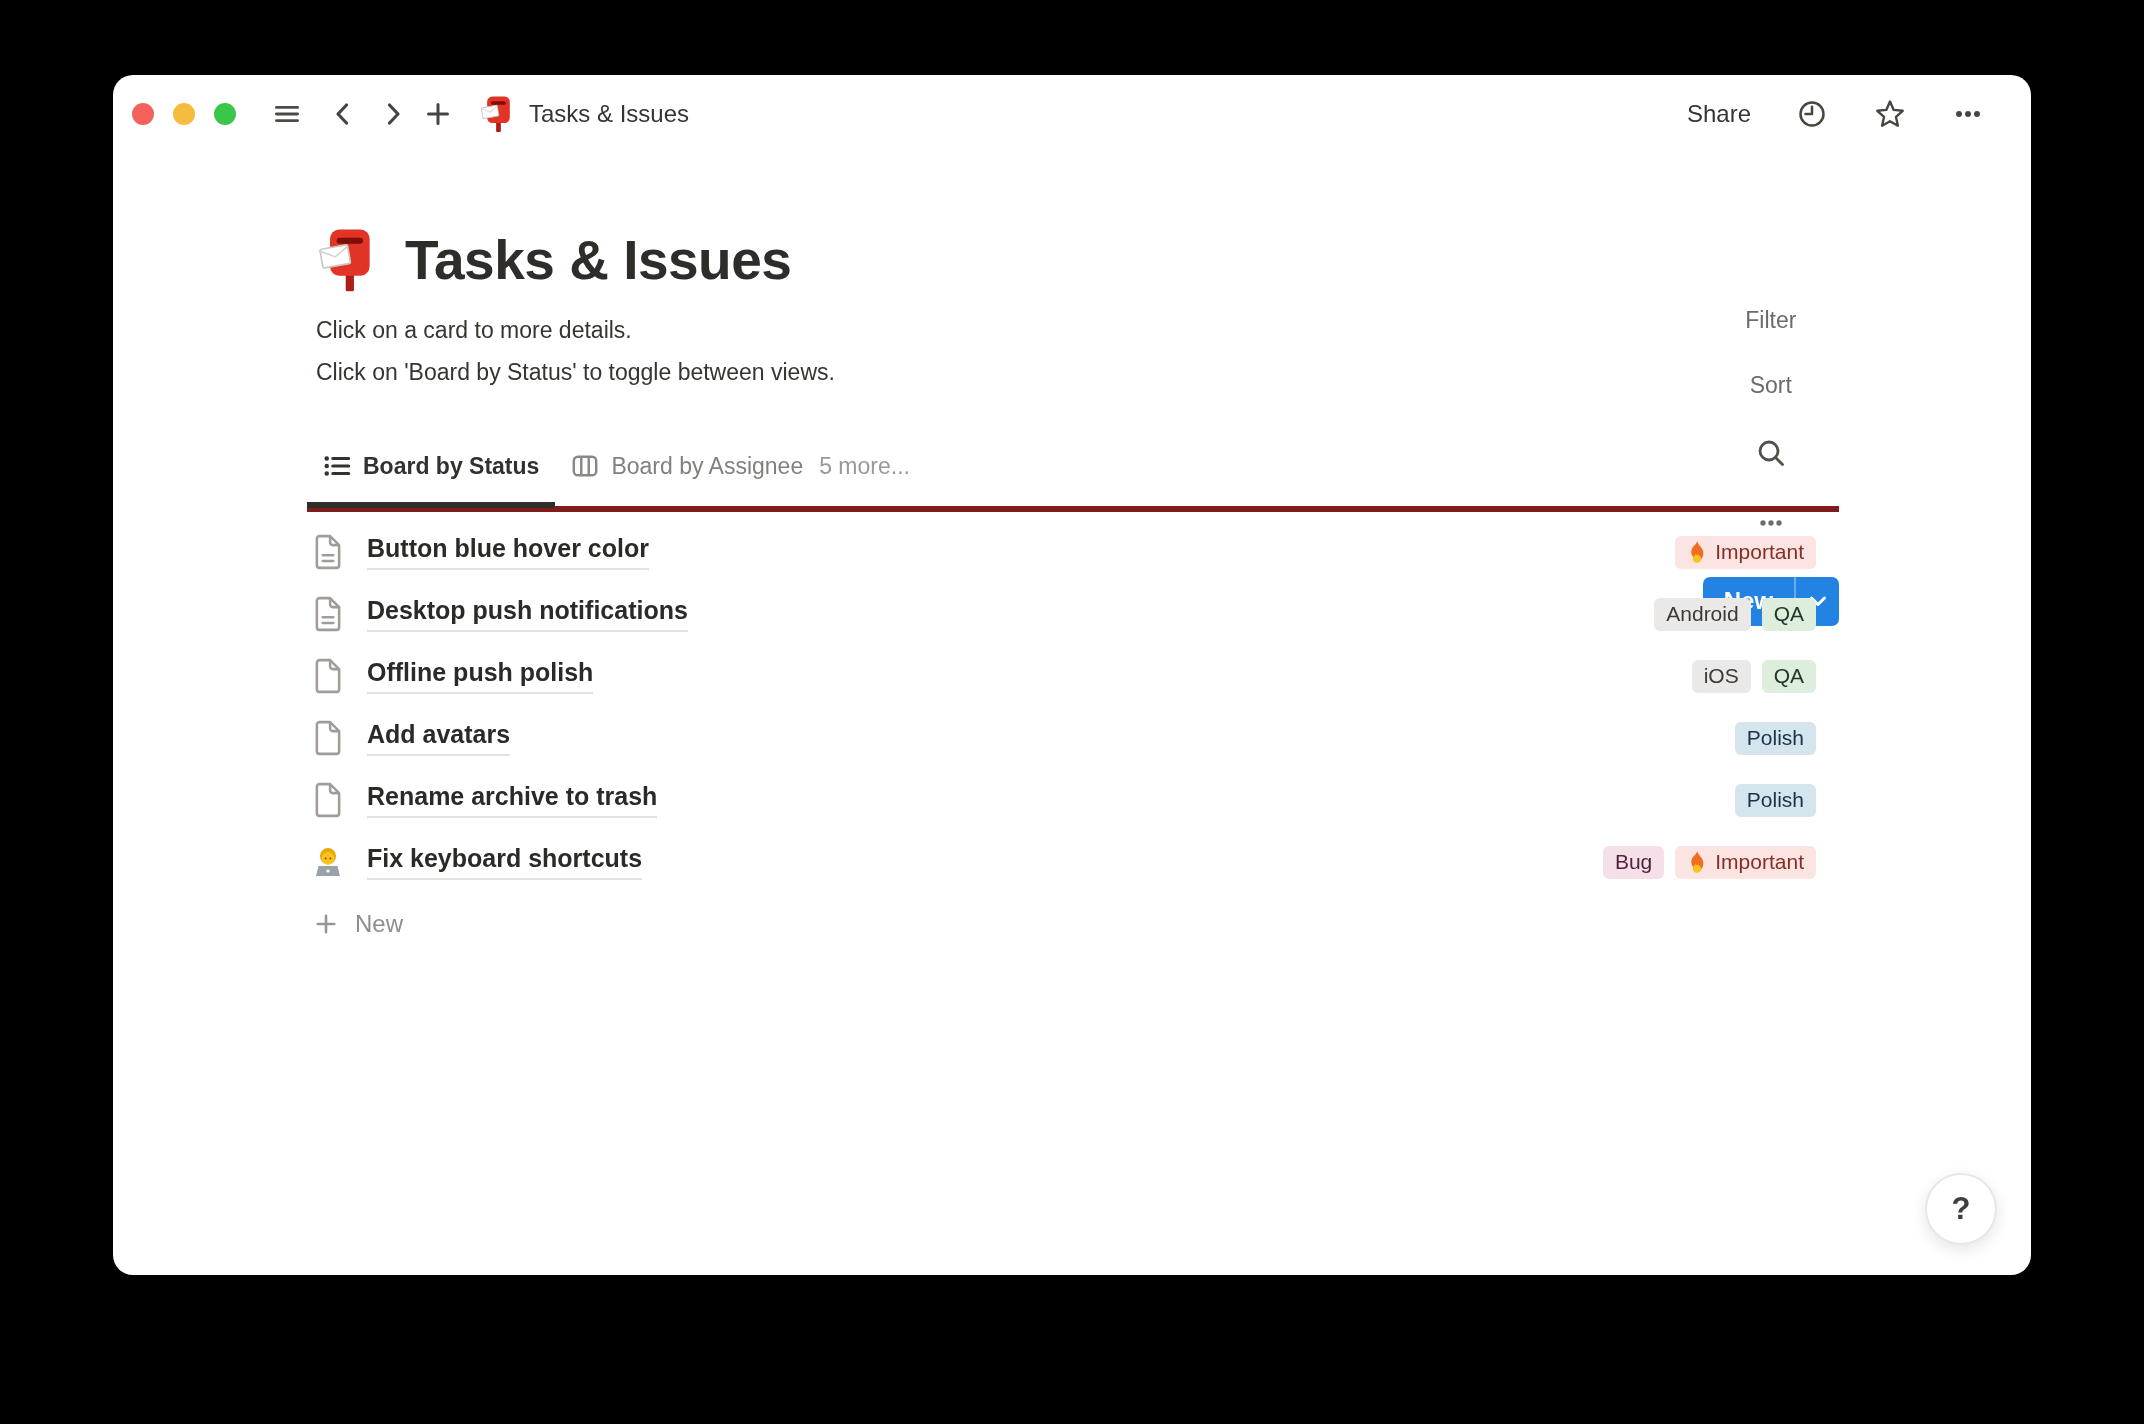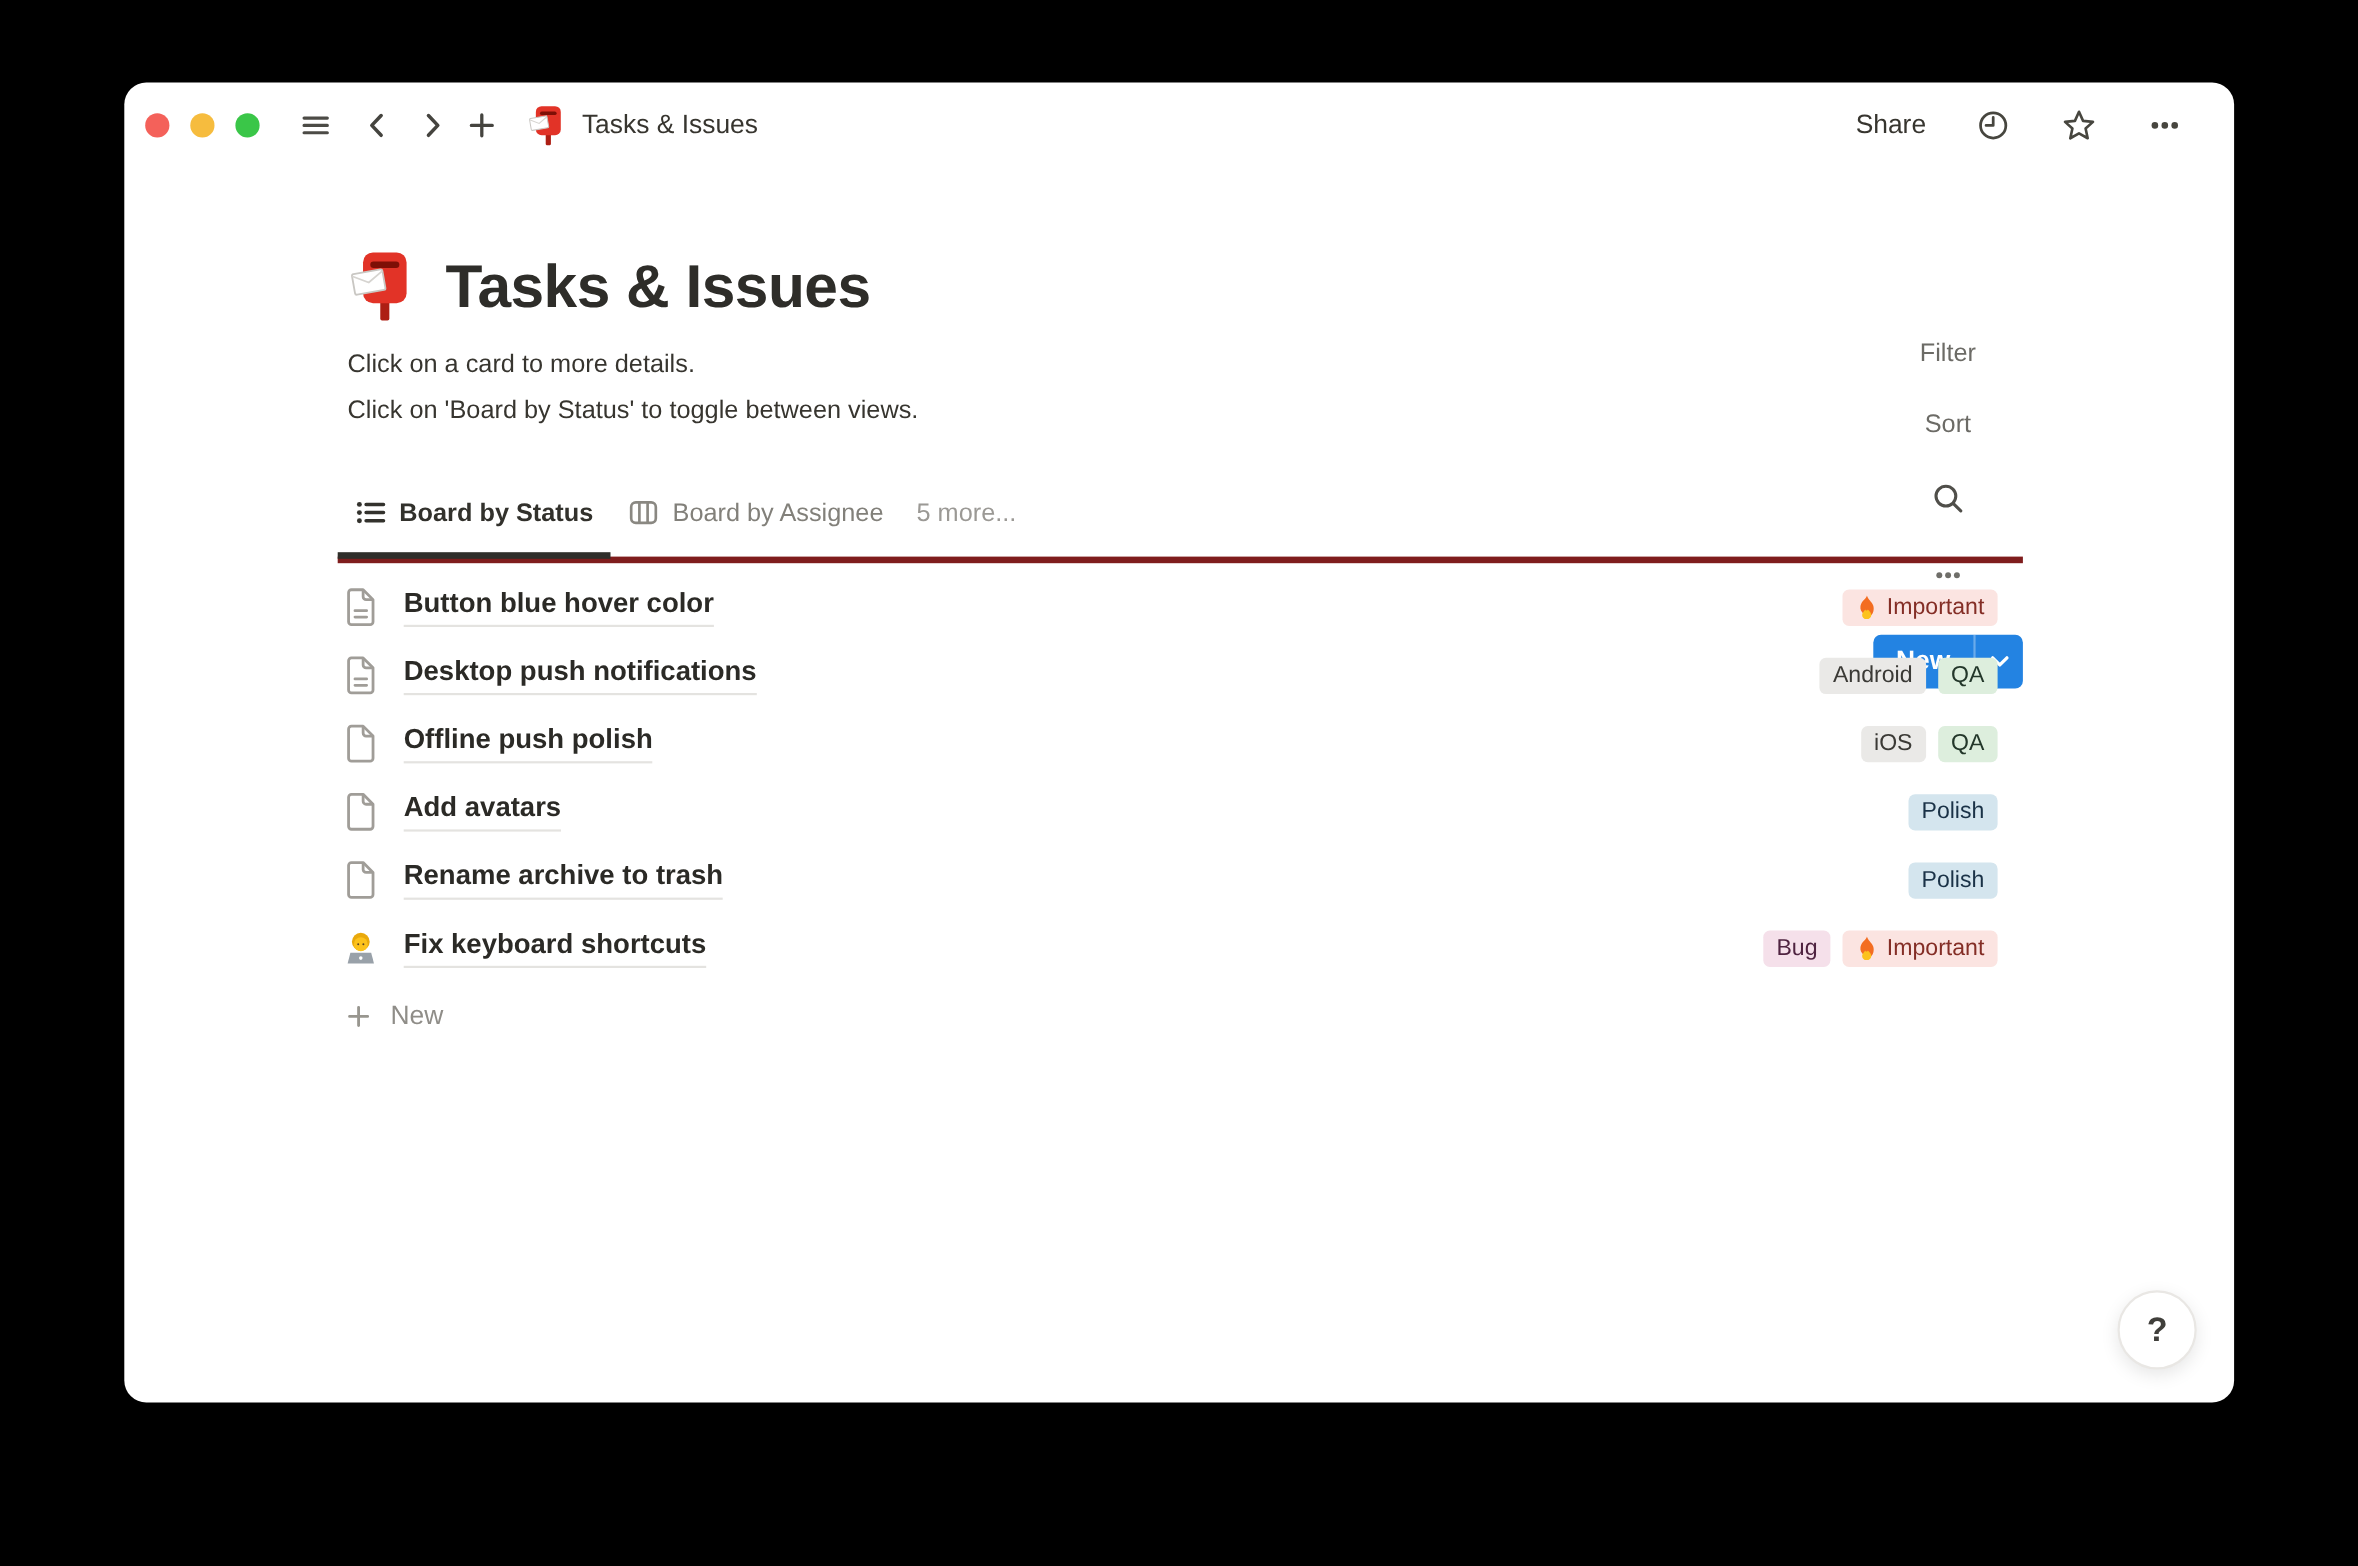--- a/index.html
+++ b/index.html
@@ -42,21 +42,21 @@
   .page-desc{position:absolute;left:203px;top:234px;font-size:23px;line-height:42px;color:#37352f;}
   .page-desc p{margin:0;}
 
   
   .views-bar{position:absolute;left:194px;top:351px;width:1532px;height:86px;display:flex;align-items:center;border-bottom:6px solid #7f1d1d;box-sizing:border-box;}
   .tabs{display:flex;align-items:stretch;height:100%;}
   .tab{display:flex;align-items:center;gap:12px;padding:0 16px;position:relative;font-size:23px;color:#82807a;font-weight:500;}
   .tab .tab-icon svg{width:28px;height:28px;}
   .tab.active{color:#32312c;font-weight:600;}
   .tab.active::after{content:"";position:absolute;left:0;right:0;bottom:-2px;height:6px;background:#2f2e2a;}
-  .more-views{margin-left:14px;font-size:23px;color:#9b9995;}
+  .more-views{font-size:23px;color:#9b9995;}
   .view-controls{margin-left:auto;display:flex;align-items:center;gap:38px;flex-direction:column;}
   .text-control{font-size:23px;color:#6c6b66;}
   .icon-control svg{width:32px;height:32px;}
   .new-split{display:flex;height:49px;border-radius:7px;overflow:hidden;background:var(--accent,#2383e2);align-items:stretch;}
   .new-main{padding:0 21px;display:flex;align-items:center;color:#fff;font-size:24px;font-weight:600;}
   .new-chev{width:45px;display:flex;align-items:center;justify-content:center;border-left:2px solid rgba(255,255,255,.32);}
   .new-chev svg{width:28px;height:28px;}
 
   
   .rows{position:absolute;left:194px;top:446px;width:1532px;padding-right:23px;box-sizing:border-box;}

